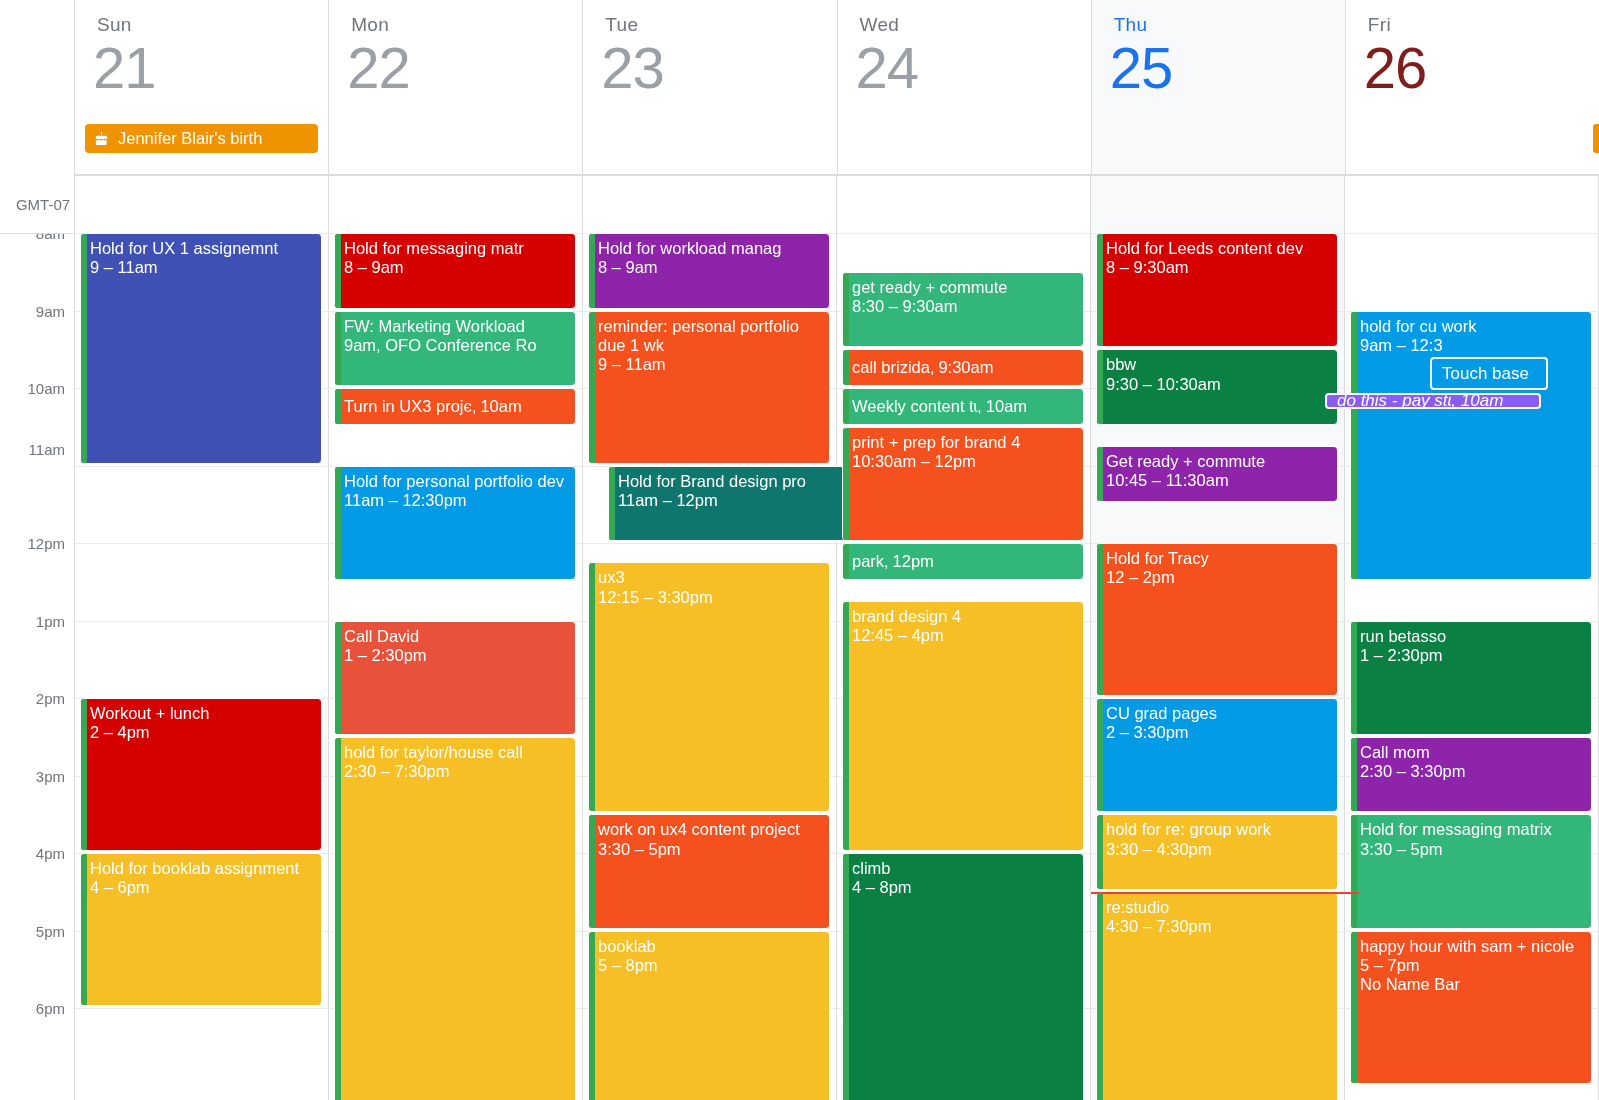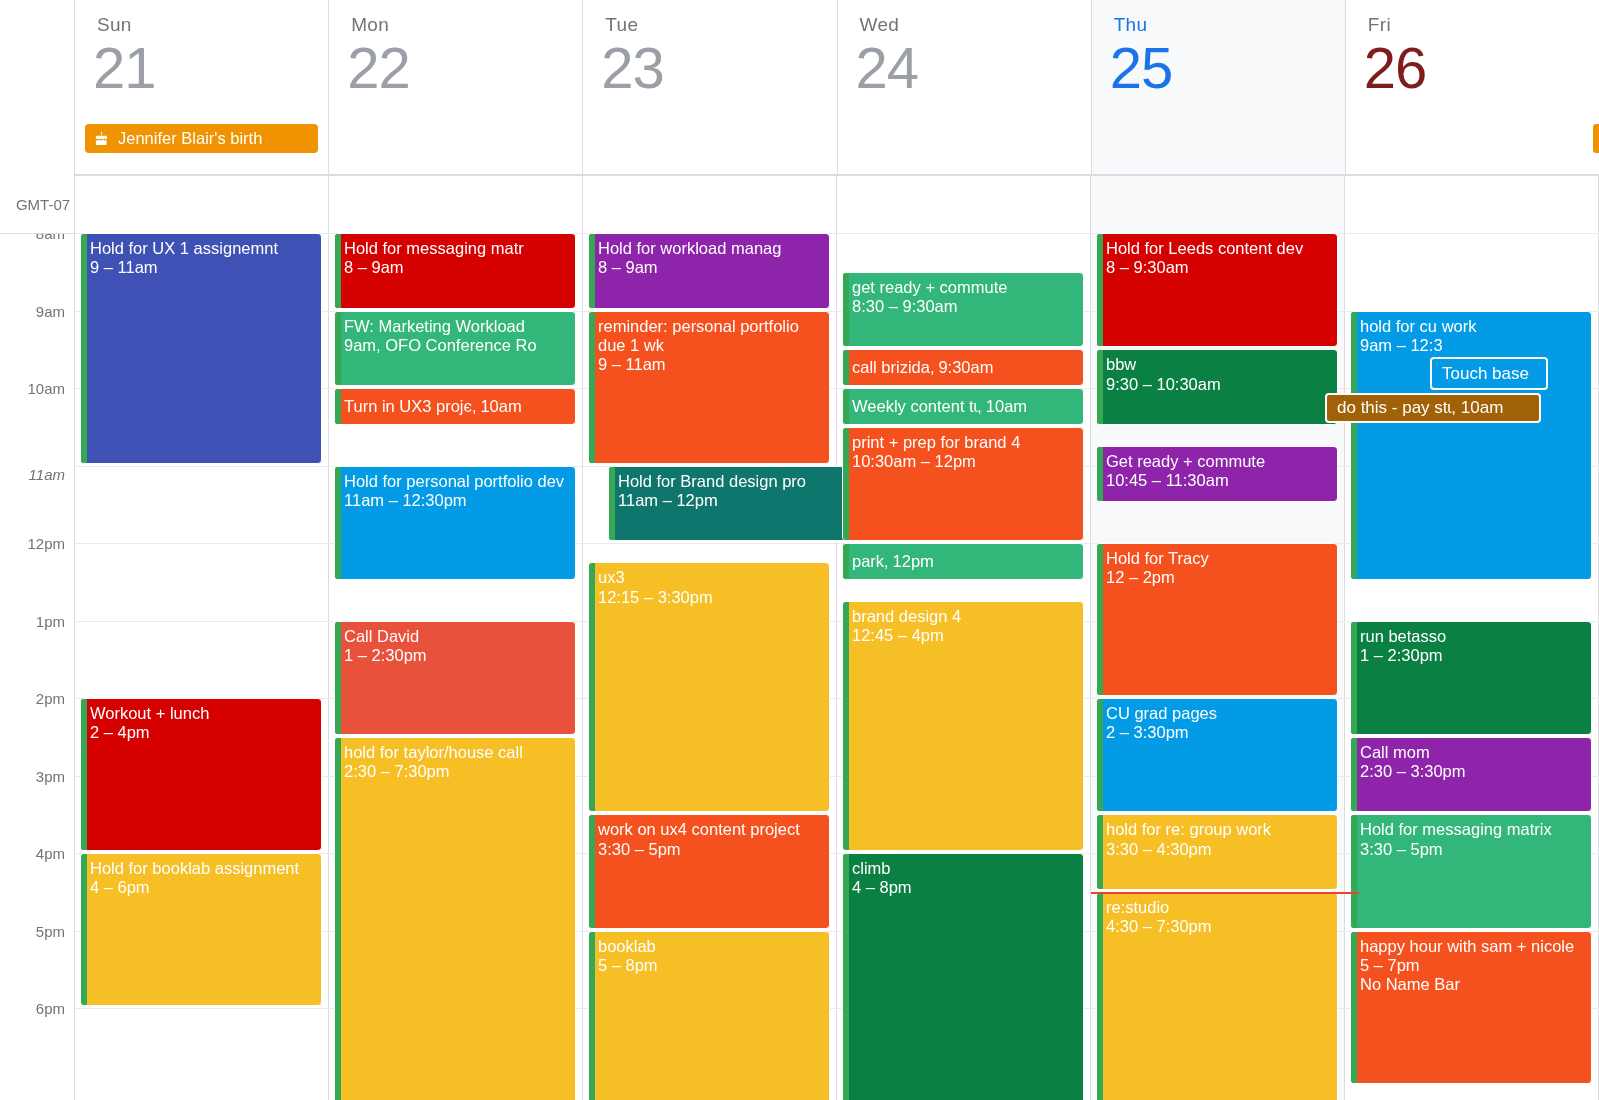--- a/index.html
+++ b/index.html
@@ -173,21 +173,21 @@
   </div>
 
   <div class="gmt-label">GMT-07</div>
 
   <div class="body-area">
     <div class="grid-inner" id="grid-inner">
       <div class="gutter-col" id="gutter-col">
           <div class="hour-label" style="top: 58px;">8am</div>
           <div class="hour-label" style="top: 135.5px;">9am</div>
           <div class="hour-label" style="top: 213px;">10am</div>
-          <div class="hour-label" style="top: 299px; font-style: italic;">11am</div>
+          <div class="hour-label" style="top: 274px;">11am</div>
           <div class="hour-label" style="top: 368px;">12pm</div>
           <div class="hour-label" style="top: 445.5px;">1pm</div>
           <div class="hour-label" style="top: 523px;">2pm</div>
           <div class="hour-label" style="top: 600.5px;">3pm</div>
           <div class="hour-label" style="top: 678px;">4pm</div>
           <div class="hour-label" style="top: 755.5px;">5pm</div>
           <div class="hour-label" style="top: 833px;">6pm</div>
         </div>
     <div class="day-col" style="left: 75px; width: 254px;"></div>
         <div class="day-col" style="left: 329px; width: 254px;"></div>
@@ -442,16 +442,16 @@
             <div class="loc">No Name Bar</div>
           </div>
         </div>
         <div class="now-line" style="top: 716.75px; left: 1091px; width: 254px; border-top-color: rgb(234, 67, 53);"></div>
         <div class="now-line" style="top: 716.75px; left: 1337px; width: 22px; border-top-color: rgb(234, 67, 53);"></div>
       </div>
   </div>
 <div class="floating" style="left: 1430px; top: 357px; width: 118px; height: 33px; background: rgb(3, 155, 229);">
       <span>Touch base</span>
     </div>
-    <div class="floating" style="left: 1325px; top: 393px; width: 216px; height: 30px; background: #a16207;">
+    <div class="floating" style="left: 1325px; top: 393px; width: 216px; height: 16px; background: #8b5cf6; font-style: italic;">
       <span>do this - pay stɩ, 10am</span>
     </div>
   </div>
 
 </body></html>

